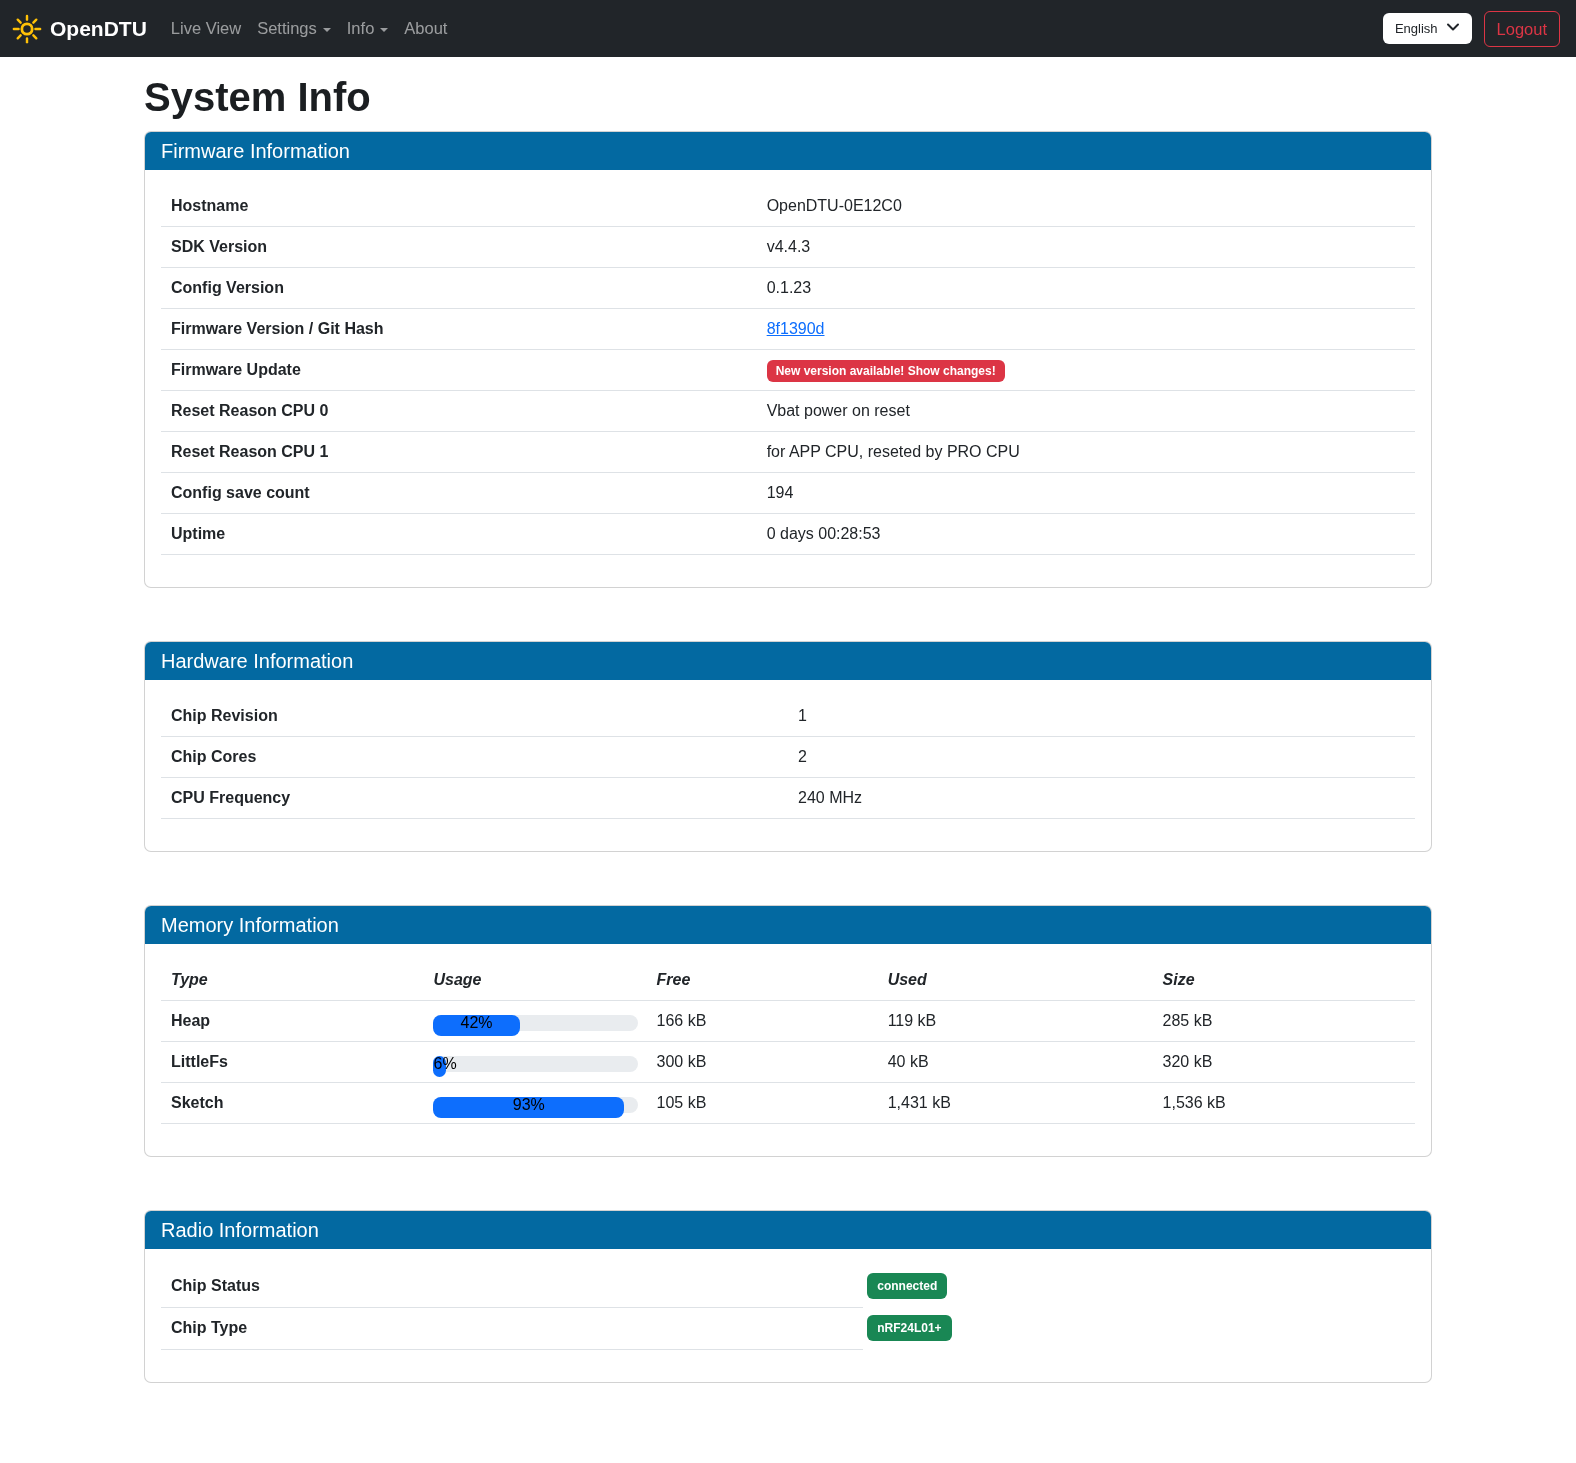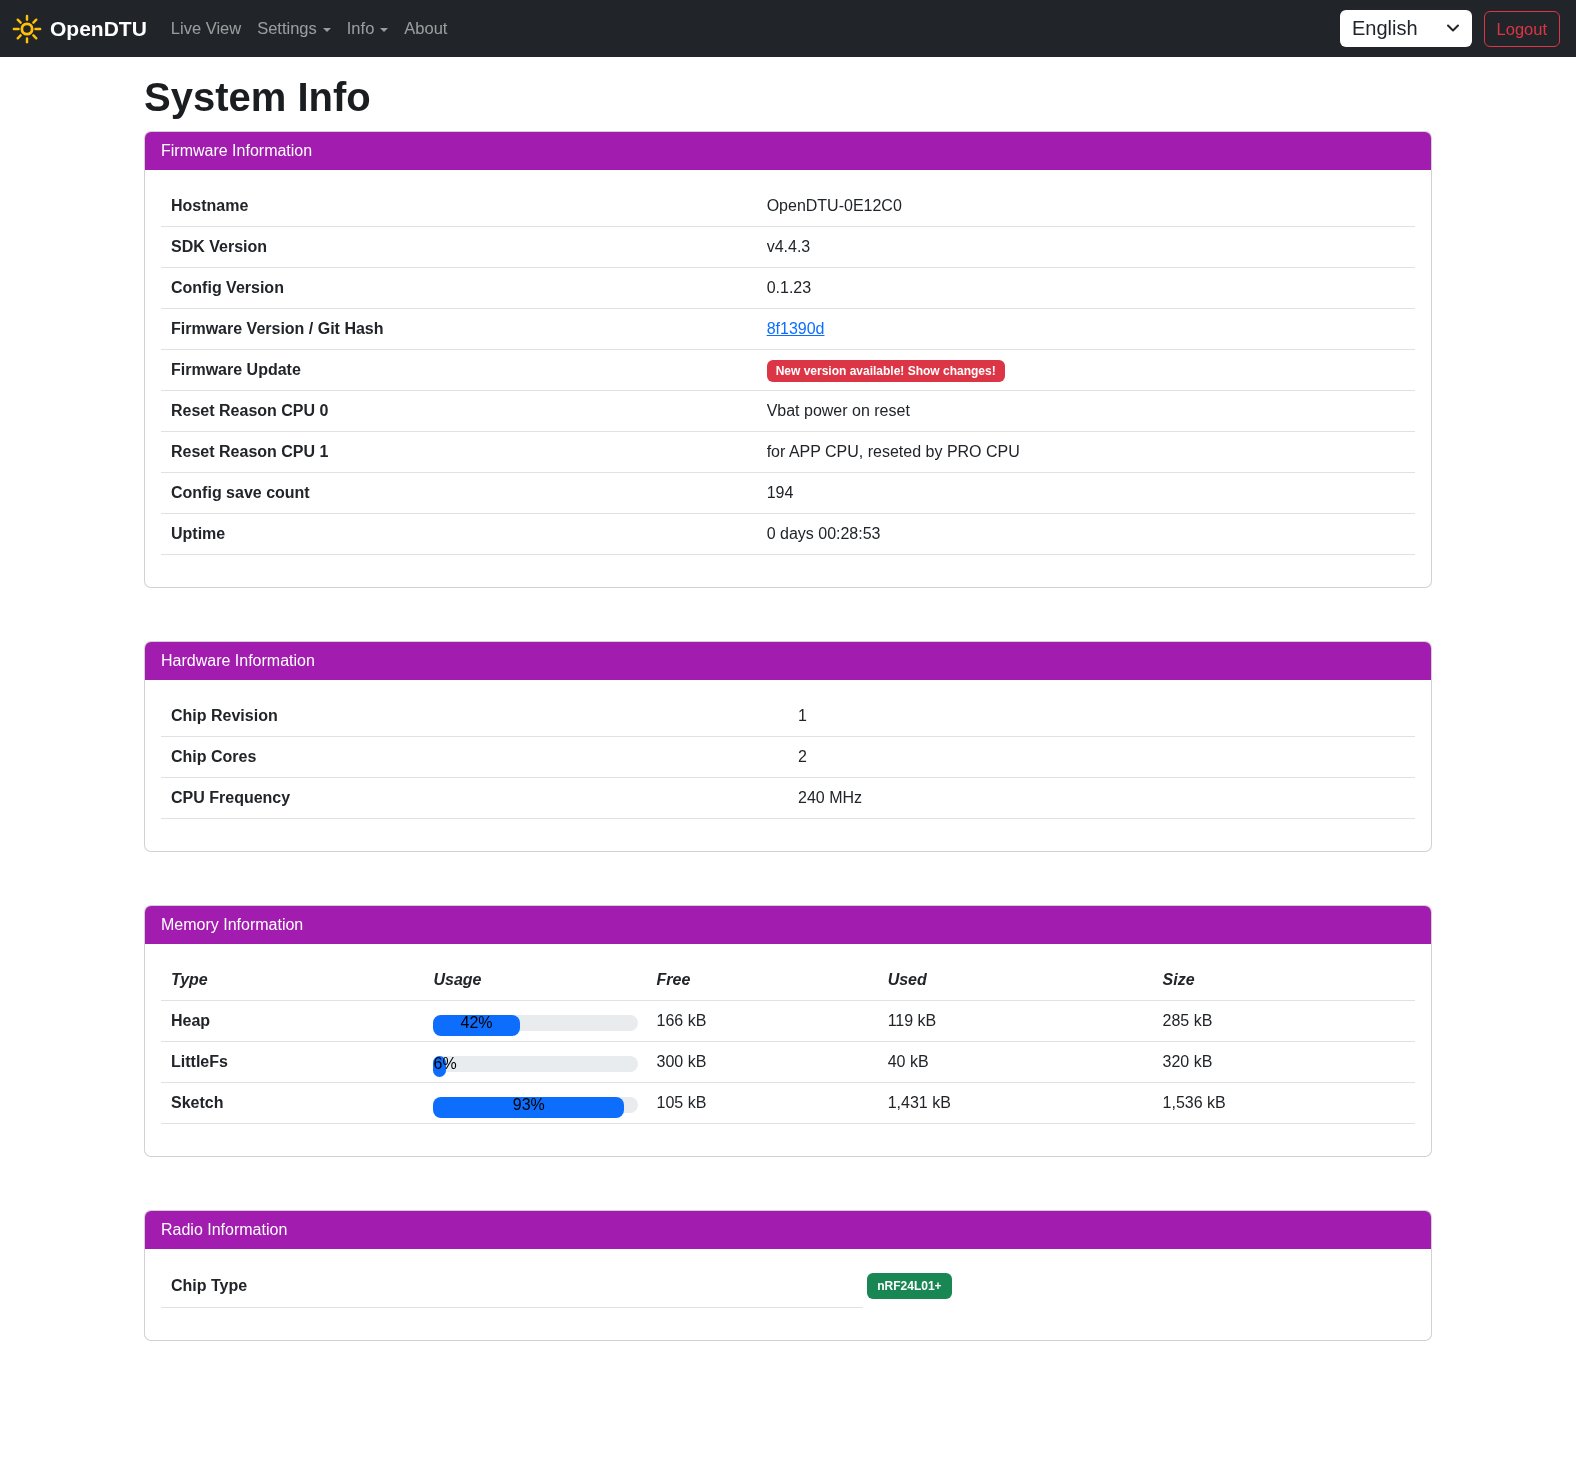--- a/index.html
+++ b/index.html
@@ -31,22 +31,22 @@
   .caret {
     display: inline-block; width: 0; height: 0;
     border-top: 4px solid rgba(255,255,255,.55);
     border-left: 4px solid transparent;
     border-right: 4px solid transparent;
     margin-left: 6px; vertical-align: 2px;
   }
   .nav-right { margin-left: auto; display: flex; align-items: center; gap: 12px; }
   .lang-select {
     background: #fff; border-radius: 6px;
-    padding: 7px 12px; display: flex; align-items: center; gap: 28px;
-    font-size: 20px; color: #212529; cursor: pointer;
+    padding: 7px 12px; display: flex; align-items: center; gap: 8px;
+    font-size: 13px; color: #212529; cursor: pointer;
   }
   .logout-btn {
     border: 1px solid #dc3545; color: #dc3545; background: transparent;
     border-radius: 6px; padding: 6px 12px; font-size: 16.5px;
     font-family: inherit; cursor: pointer; line-height: 22px;
   }
 
   
   .container { max-width: 1288px; margin: 0 auto; padding-top: 16px; }
   h1.page-title {
@@ -54,22 +54,22 @@
     margin: 0 0 10px 0; color: #1b1e21;
   }
 
   
   .card {
     border: 1px solid rgba(0,0,0,.175);
     border-radius: 7px; overflow: hidden;
     margin-bottom: 53px; background: #fff;
   }
   .card-header {
-    background: #a21caf; color: #fff;
-    padding: 8px 16px; font-size: 16px; line-height: 22px;
+    background: #0369a1; color: #fff;
+    padding: 8px 16px; font-size: 20px; line-height: 22px;
   }
   .card-body { padding: 16px; }
 
   
   table.info-table {
     width: 100%; border-collapse: collapse; margin-bottom: 16px;
   }
   .info-table th, .info-table td {
     text-align: left; padding: 8px 8px 8px 10px;
     border-bottom: 1px solid #dee2e6;
@@ -274,20 +274,24 @@
       </table>
     </div>
   </section>
 
   <section class="card">
     <div class="card-header">Radio Information</div>
     <div class="card-body">
       <table class="info-table t-radio">
         <tbody>
           <tr>
+            <th class="lbl">Chip Status</th>
+            <td class="no-border"><span class="badge badge-success">connected</span></td>
+          </tr>
+          <tr>
             <th class="lbl">Chip Type</th>
             <td class="no-border"><span class="badge badge-success">nRF24L01+</span></td>
           </tr>
         </tbody>
       </table>
     </div>
   </section>
 </div>
 
 </body></html>

